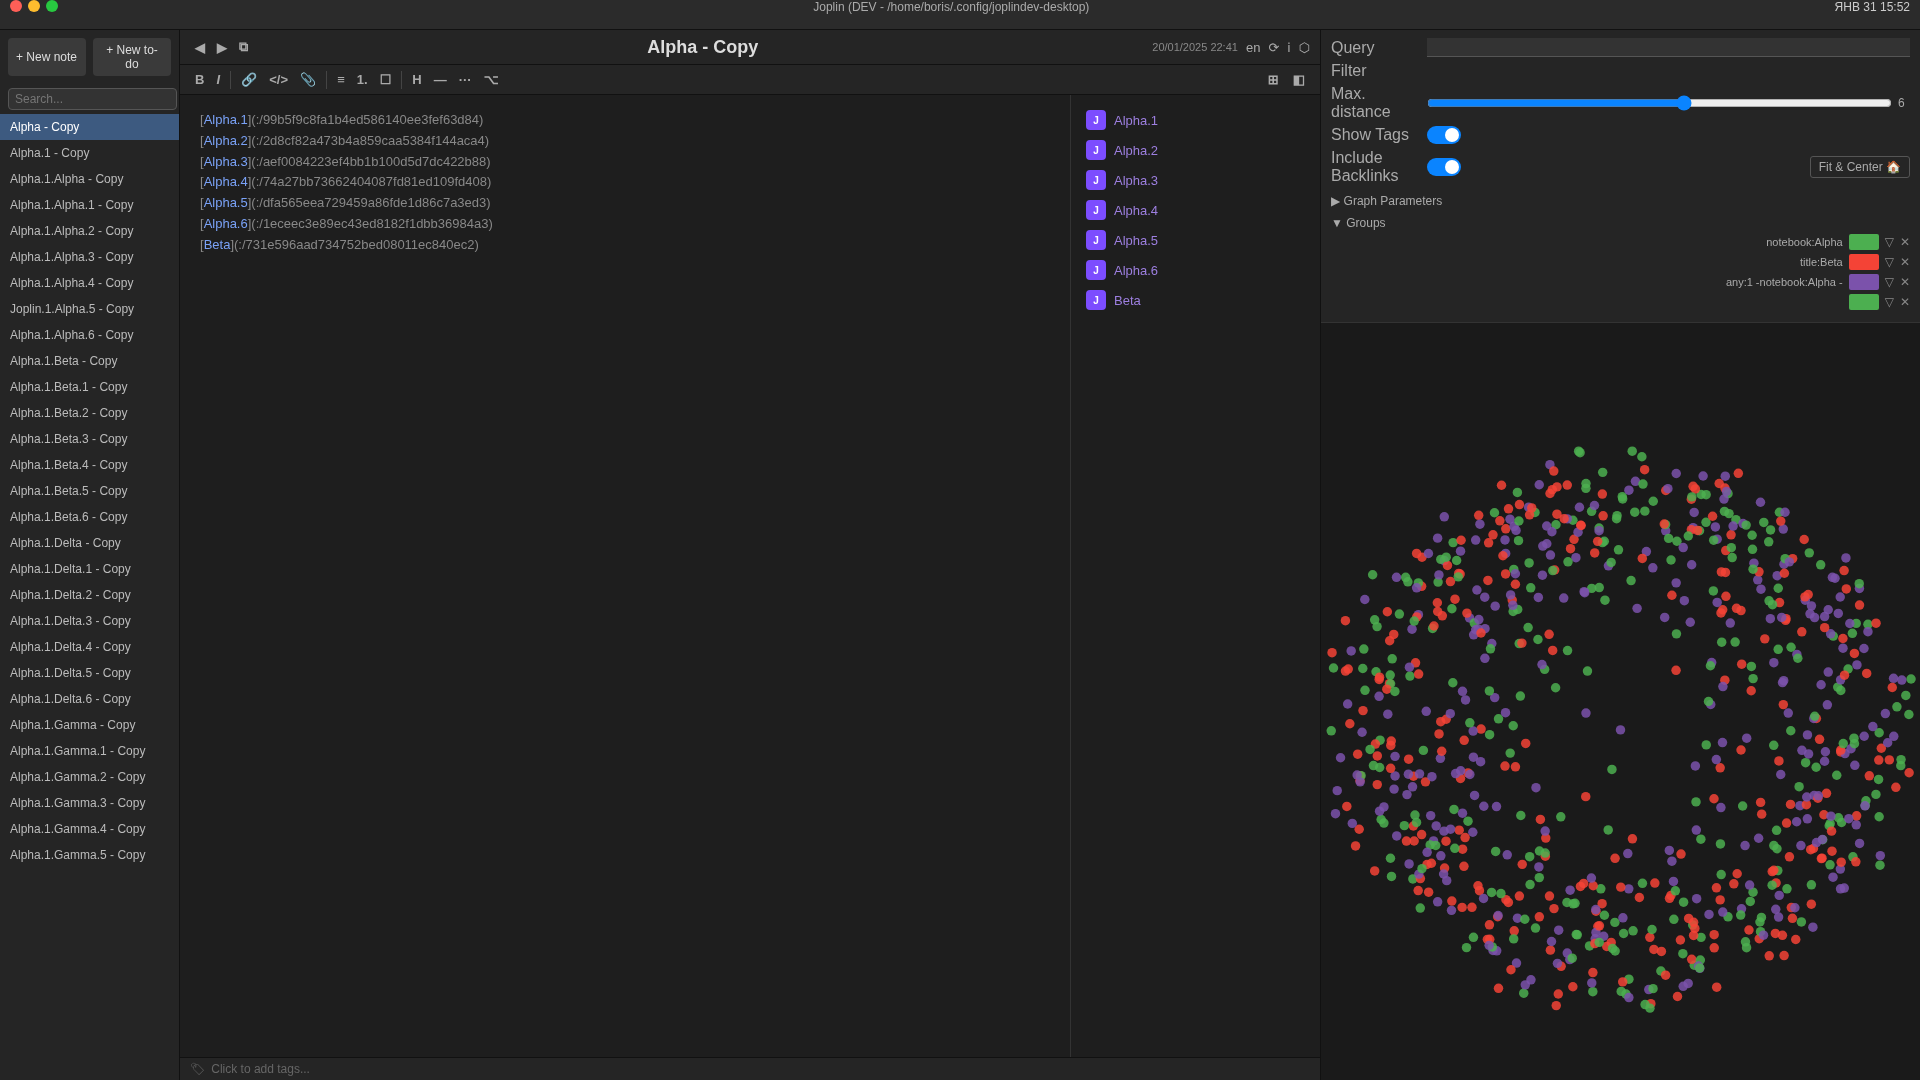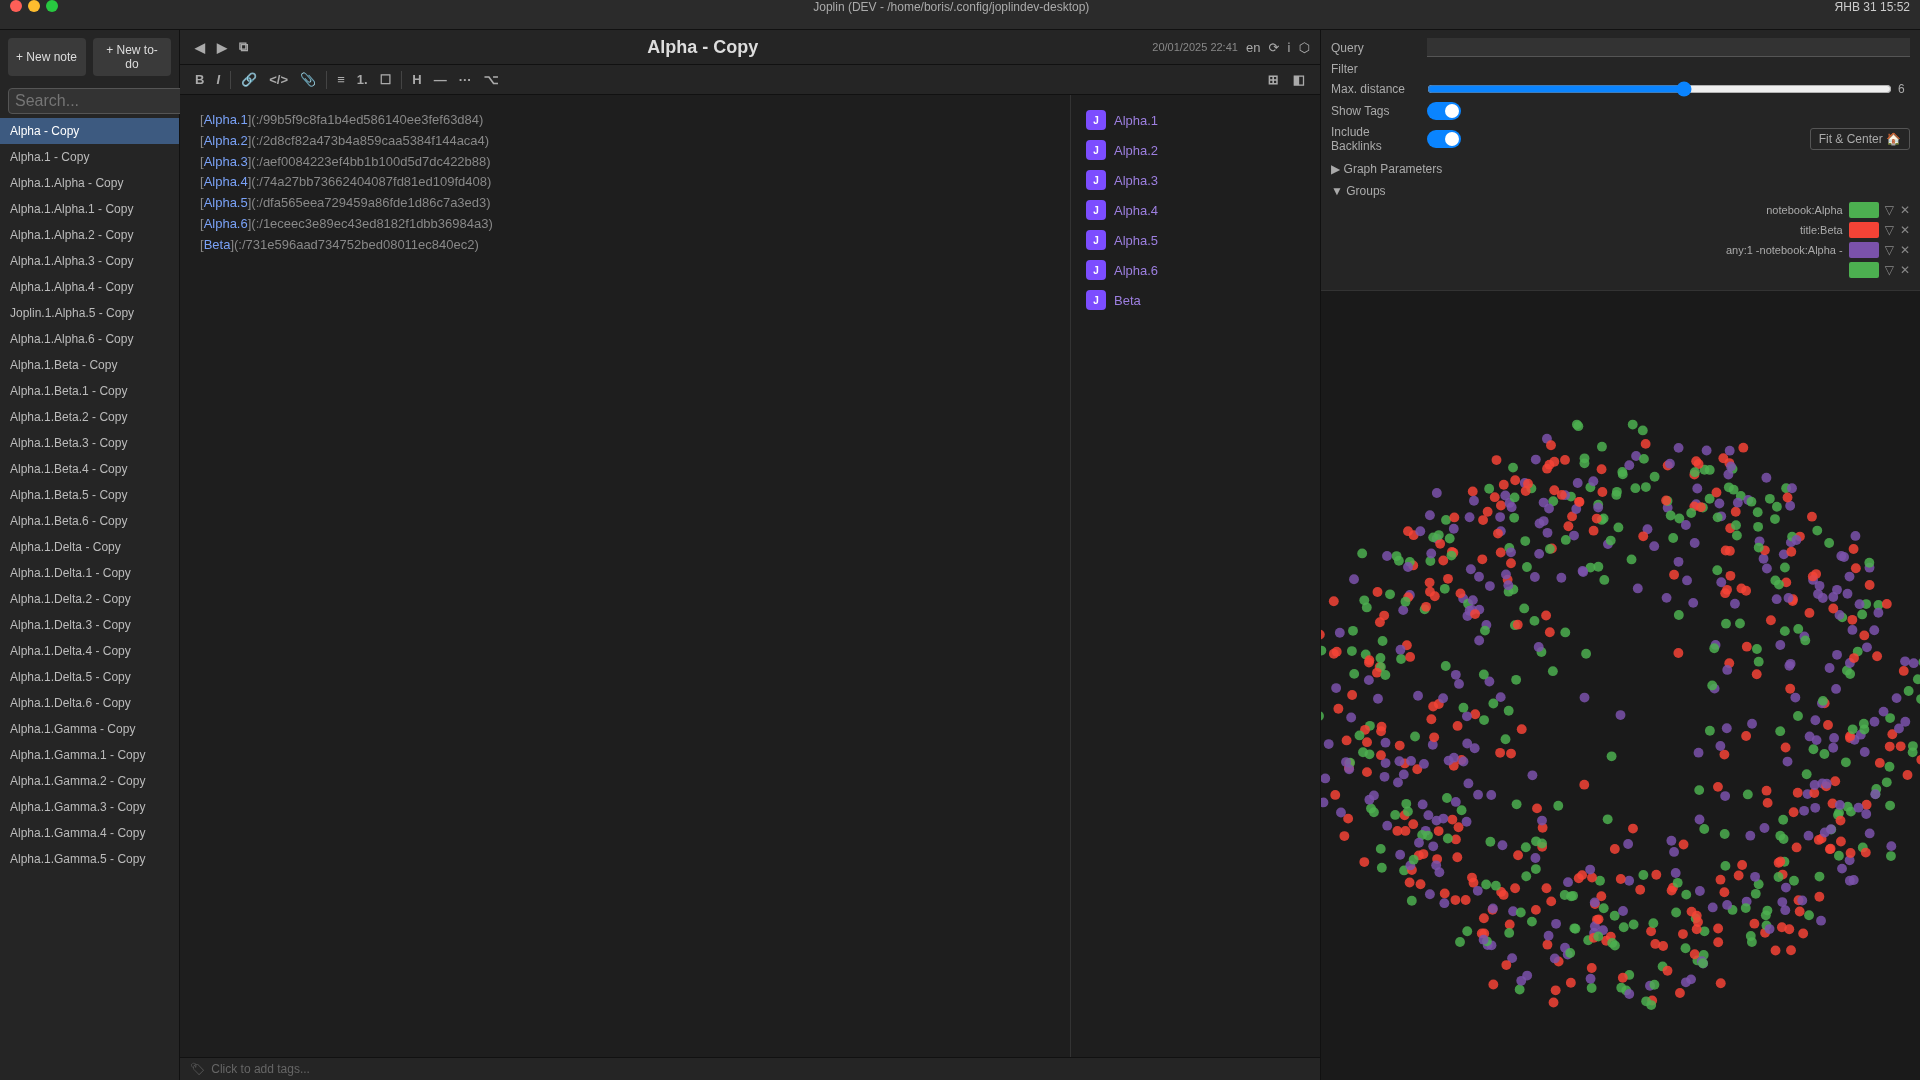--- a/index.html
+++ b/index.html
@@ -77,21 +77,21 @@
       gap: 4px;
       flex-shrink: 0;
     }
     .search-input {
       flex: 1;
       background: #333;
       border: 1px solid #555;
       border-radius: 4px;
       padding: 3px 6px;
       color: #ccc;
-      font-size: 16px;
+      font-size: 12px;
       outline: none;
     }
     .search-icons { display: flex; gap: 2px; }
     .search-icon-btn {
       background: none; border: none; color: #aaa; cursor: pointer; font-size: 11px; padding: 1px 3px;
     }
     .notes-list {
       flex: 1;
       overflow-y: auto;
       overflow-x: hidden;
@@ -239,21 +239,21 @@
       border-bottom: 1px solid #333;
       flex-shrink: 0;
     }
     .control-row {
       display: flex;
       align-items: center;
       margin-bottom: 5px;
       gap: 6px;
     }
     .control-label {
-      font-size: 12px;
+      font-size: 16px;
       color: #aaa;
       width: 90px;
       flex-shrink: 0;
     }
     .control-input {
       flex: 1;
       background: #333;
       border: none;
       border-bottom: 1px solid #555;
       color: #ccc;

